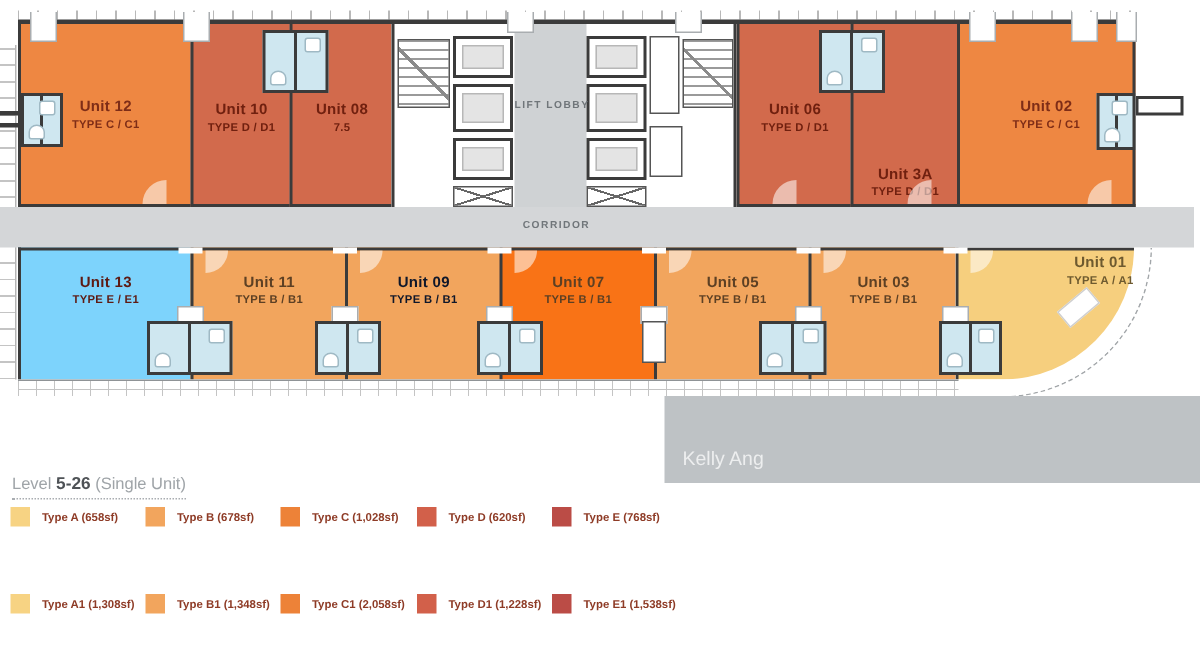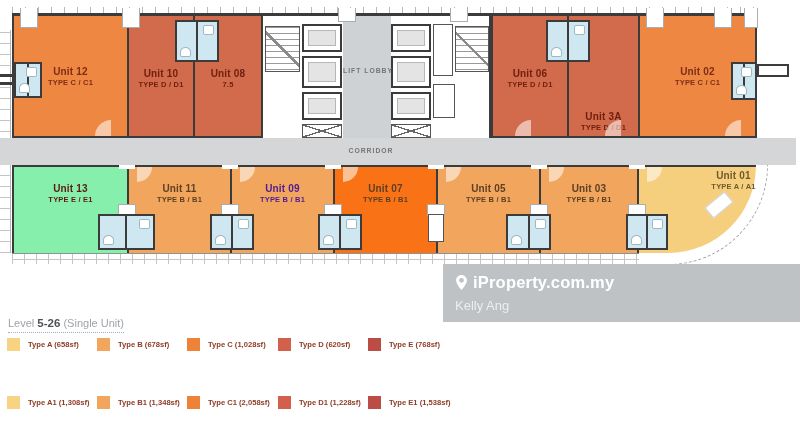--- a/index.html
+++ b/index.html
@@ -135,34 +135,34 @@
   <div class="abs svc" style="left:433px;top:84px;width:22px;height:34px;"></div>
   <div class="abs xbox" style="left:302px;top:124px;width:40px;height:14px;"></div>
   <div class="abs xbox" style="left:391px;top:124px;width:40px;height:14px;"></div>
   <div class="abs lobby-label" style="left:343px;top:67px;width:48px;">LIFT LOBBY</div>
 
   <div class="abs corridor" style="left:0;top:138px;width:796px;height:27px;"></div>
   <div class="abs corridor-label" style="left:331px;top:147px;width:80px;">CORRIDOR</div>
 
   <div class="abs balcony-arc" style="left:637px;top:165px;width:131px;height:100px;"></div>
 
-  <div class="abs unit bottom" style="left: 12px; width: 115px; background: #86efac;">
+  <div class="abs unit bottom" style="left: 12px; width: 115px; background: #7dd3fc;">
     <div class="unit-label" style="top: 16px; color: rgb(94, 26, 18);">
       <span class="unit-name">Unit 13</span>
       <span class="unit-type">TYPE E / E1</span>
     </div>
   </div>
   <div class="abs unit bottom" style="left: 127px; width: 103px; background: rgb(242, 165, 93);">
     <div class="unit-label" style="top: 16px; color: rgb(93, 64, 36);">
       <span class="unit-name">Unit 11</span>
       <span class="unit-type">TYPE B / B1</span>
     </div>
   </div>
   <div class="abs unit bottom" style="left: 230px; width: 103px; background: rgb(242, 165, 93);">
-    <div class="unit-label" style="top: 16px; color: #4c1d95;">
+    <div class="unit-label" style="top: 16px; color: #0f172a;">
       <span class="unit-name">Unit 09</span>
       <span class="unit-type">TYPE B / B1</span>
     </div>
   </div>
   <div class="abs unit bottom" style="left: 333px; width: 103px; background: #f97316;">
     <div class="unit-label" style="top: 16px; color: rgb(93, 64, 36);">
       <span class="unit-name">Unit 07</span>
       <span class="unit-type">TYPE B / B1</span>
     </div>
   </div>
@@ -221,26 +221,20 @@
   <div class="abs ledge" style="left:757px;top:64px;width:32px;height:13px;"></div>
   <div class="abs tab" style="left:20px;top:8px;width:18px;height:20px;"></div>
   <div class="abs tab" style="left:122px;top:8px;width:18px;height:20px;"></div>
   <div class="abs tab" style="left:338px;top:8px;width:18px;height:14px;"></div>
   <div class="abs tab" style="left:450px;top:8px;width:18px;height:14px;"></div>
   <div class="abs tab" style="left:646px;top:8px;width:18px;height:20px;"></div>
   <div class="abs tab" style="left:714px;top:8px;width:18px;height:20px;"></div>
   <div class="abs tab" style="left:744px;top:8px;width:14px;height:20px;"></div>
 
   <div class="abs watermark" style="left:443px;top:264px;width:357px;height:58px;">
-    <div class="wm-brand-row">
-      <svg width="13" height="17" viewBox="0 0 24 30">
-        <path d="M12 1C6.5 1 2 5.5 2 11c0 7.5 10 18 10 18s10-10.5 10-18C22 5.5 17.5 1 12 1zm0 14.5A4.5 4.5 0 1 1 12 6.5a4.5 4.5 0 0 1 0 9z" fill="#ffffff"></path>
-      </svg>
-      <span class="wm-brand">iProperty.com.my</span>
-    </div>
     <div class="wm-agent">Kelly Ang</div>
   </div>
 
   <div class="abs" style="left:8px;top:313px;">
     <span class="lg-header">
       <span>Level</span>
       <span class="lg-range">5-26</span><span> (Single Unit)</span>
     </span>
   </div>
   <div class="abs lg-item" style="left:7px;top:338px;">

